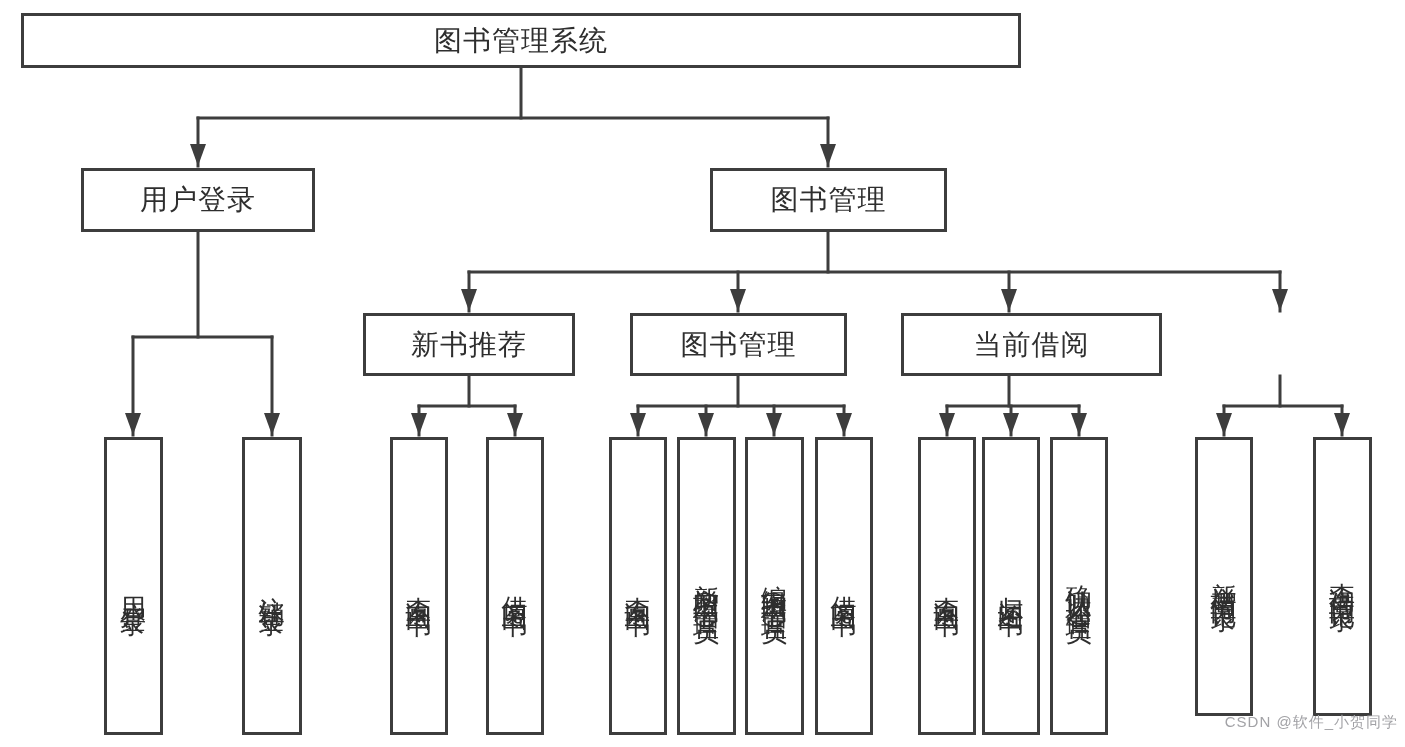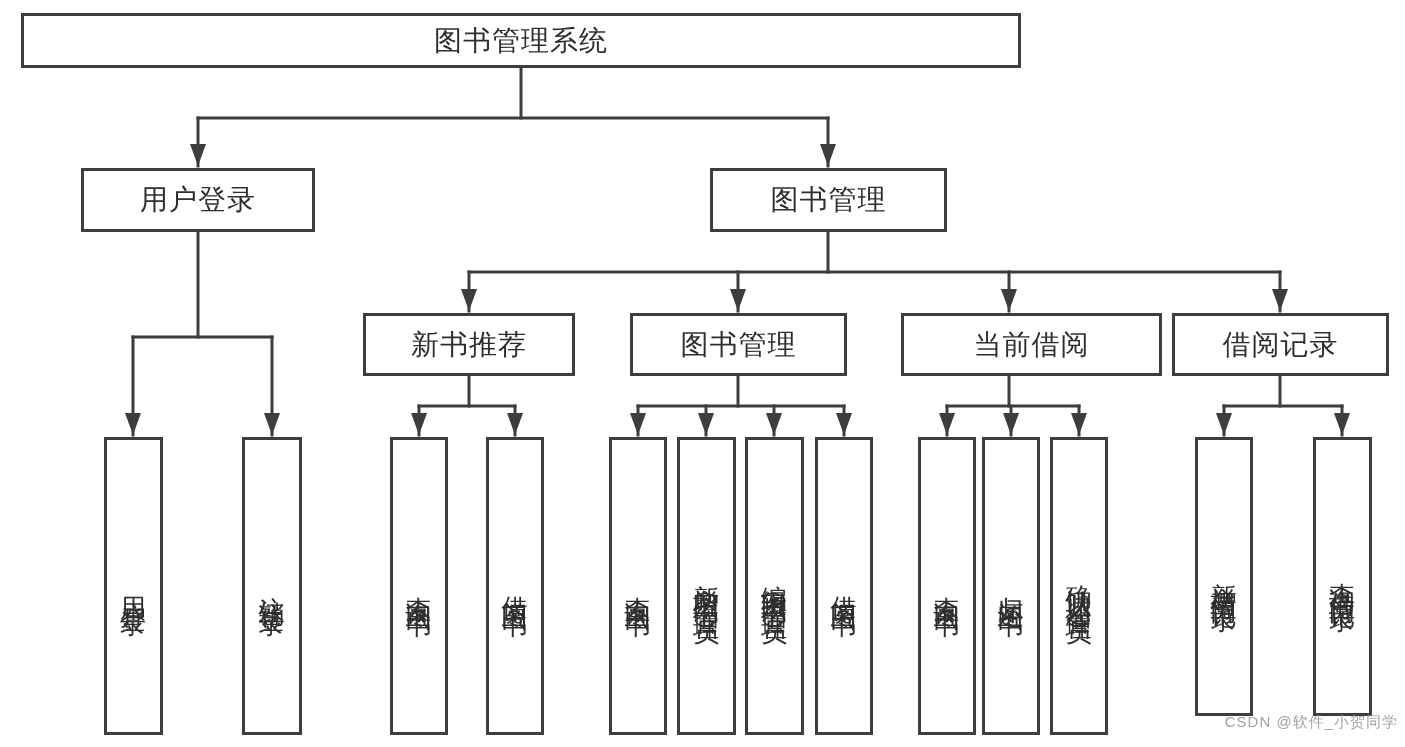--- a/index.html
+++ b/index.html
@@ -109,23 +109,20 @@
 
   <div class="node h" style="left:710px;top:168px;width:237px;height:64px">
     <span>图书管理</span>
   </div>
   <div class="node h" style="left:630px;top:313px;width:217px;height:63px">
     <span>图书管理</span>
   </div>
   <div class="node h" style="left:901px;top:313px;width:261px;height:63px">
     <span>当前借阅</span>
   </div>
-  <div class="node h" style="left:1172px;top:313px;width:217px;height:63px">
-    <span>借阅记录</span>
-  </div>
 
   <div class="node v" style="left:104px;top:437px;width:59px;height:298px">
     <span>用户登录</span>
   </div>
   <div class="node v" style="left:242px;top:437px;width:60px;height:298px">
     <span>注销登录</span>
   </div>
 
   <div class="node v" style="left:390px;top:437px;width:58px;height:298px">
     <span>查询图书</span>

